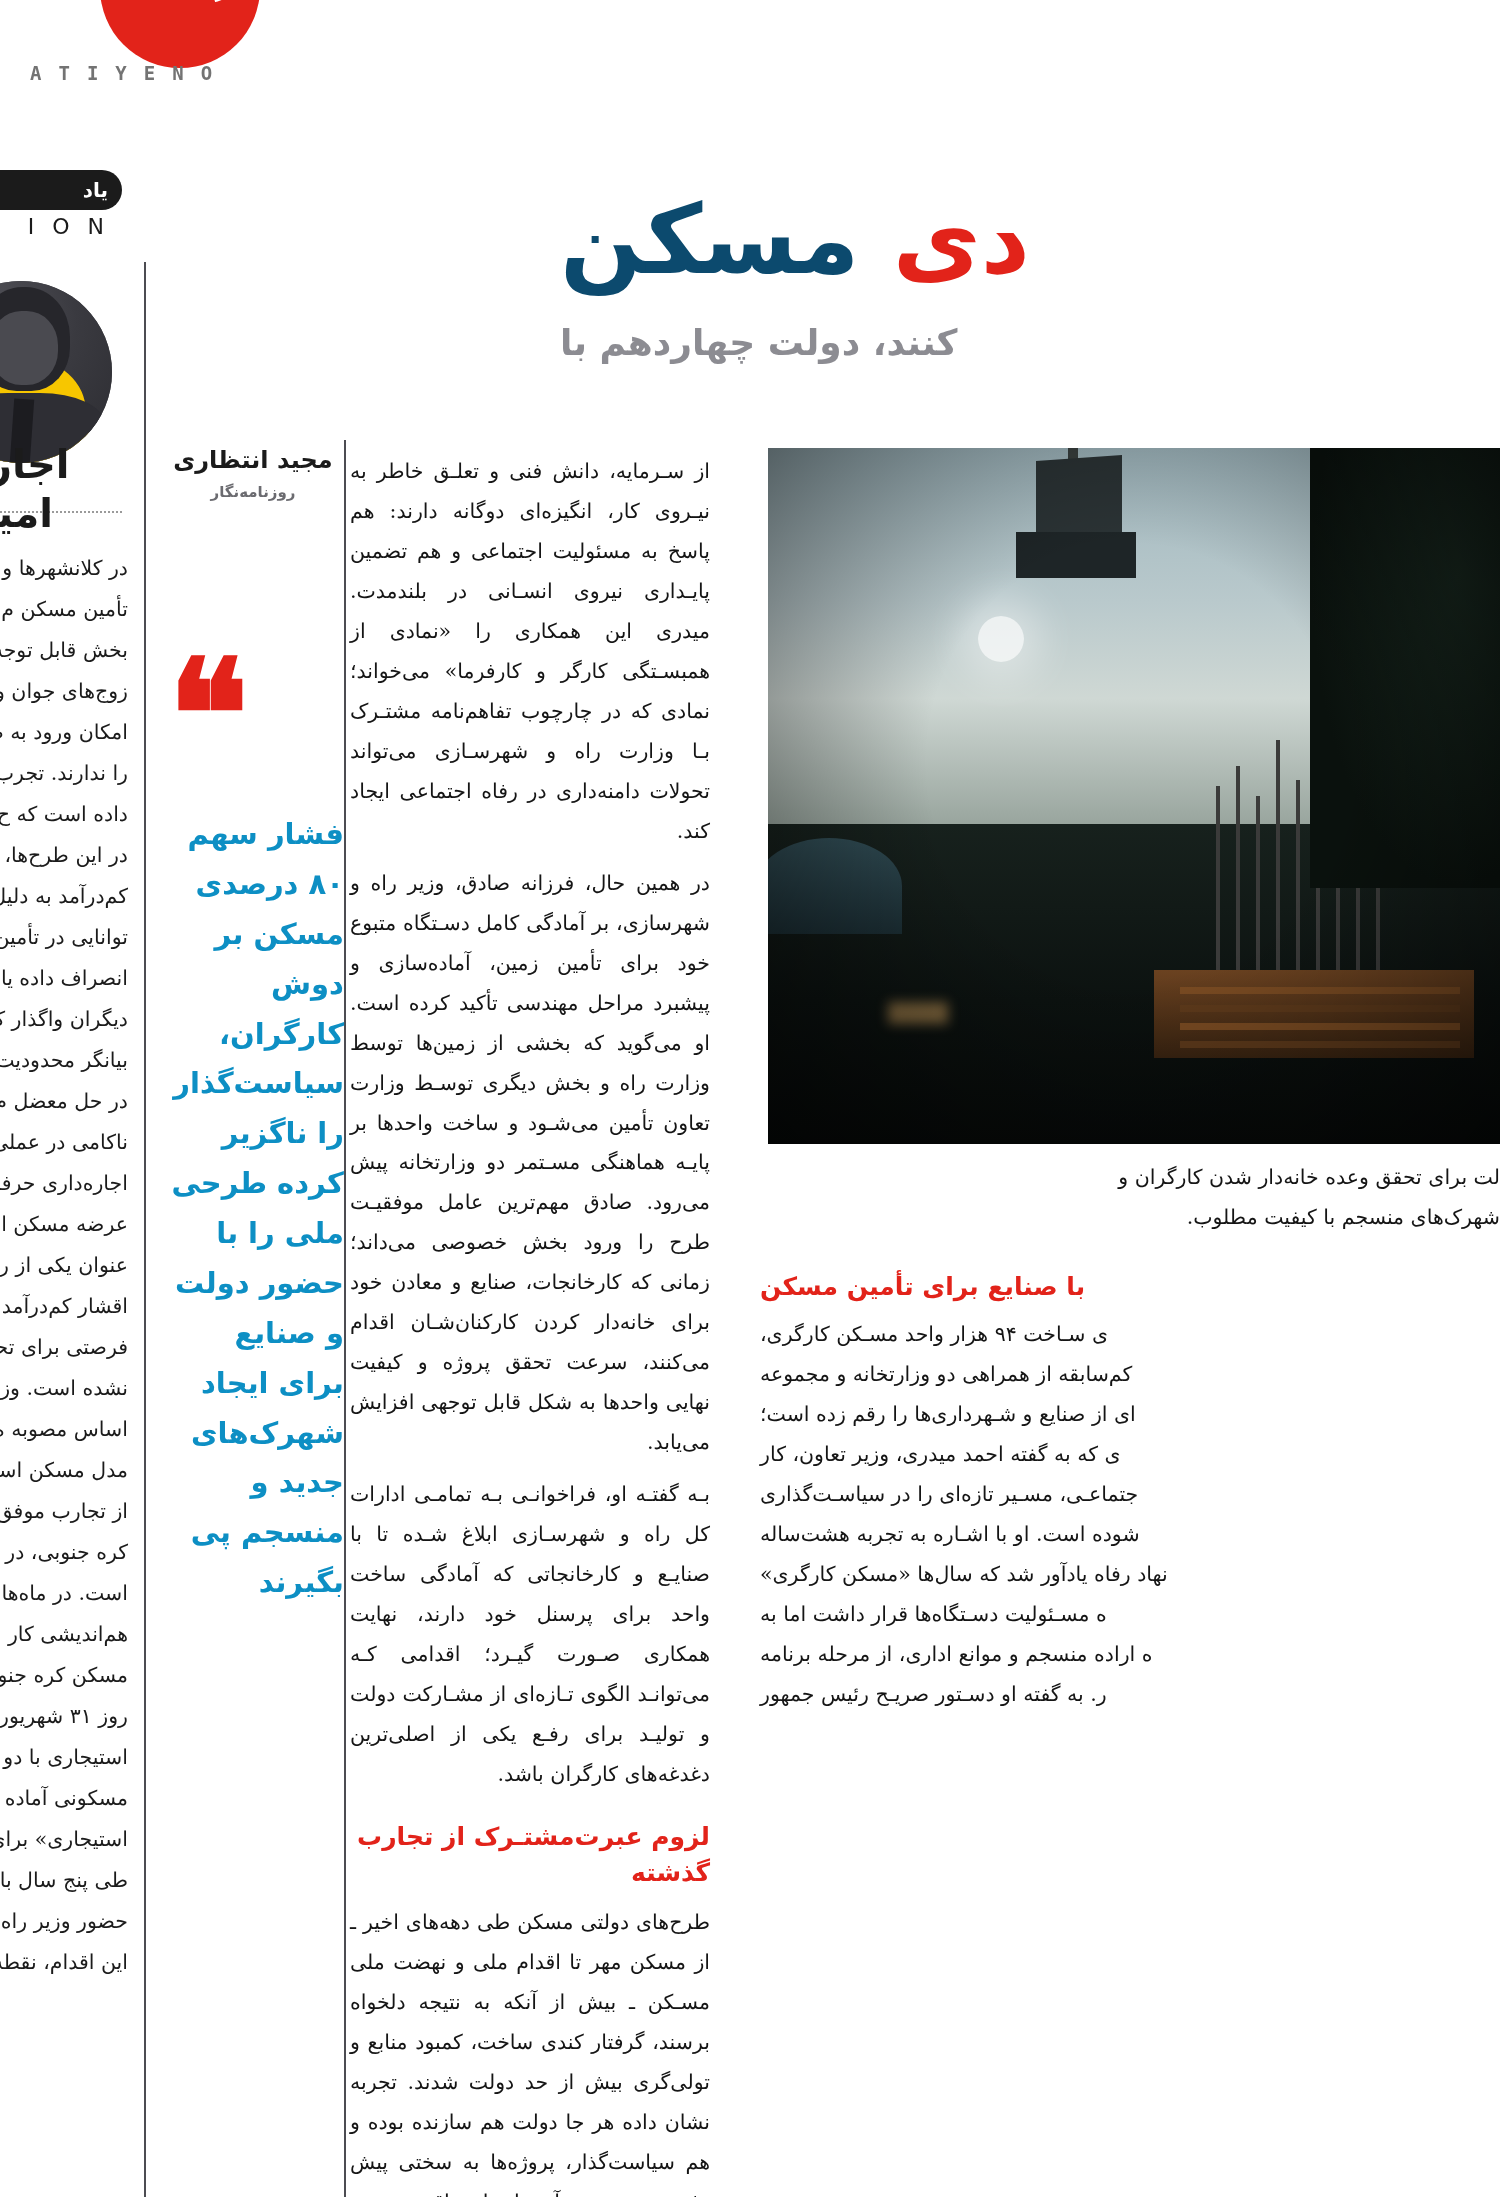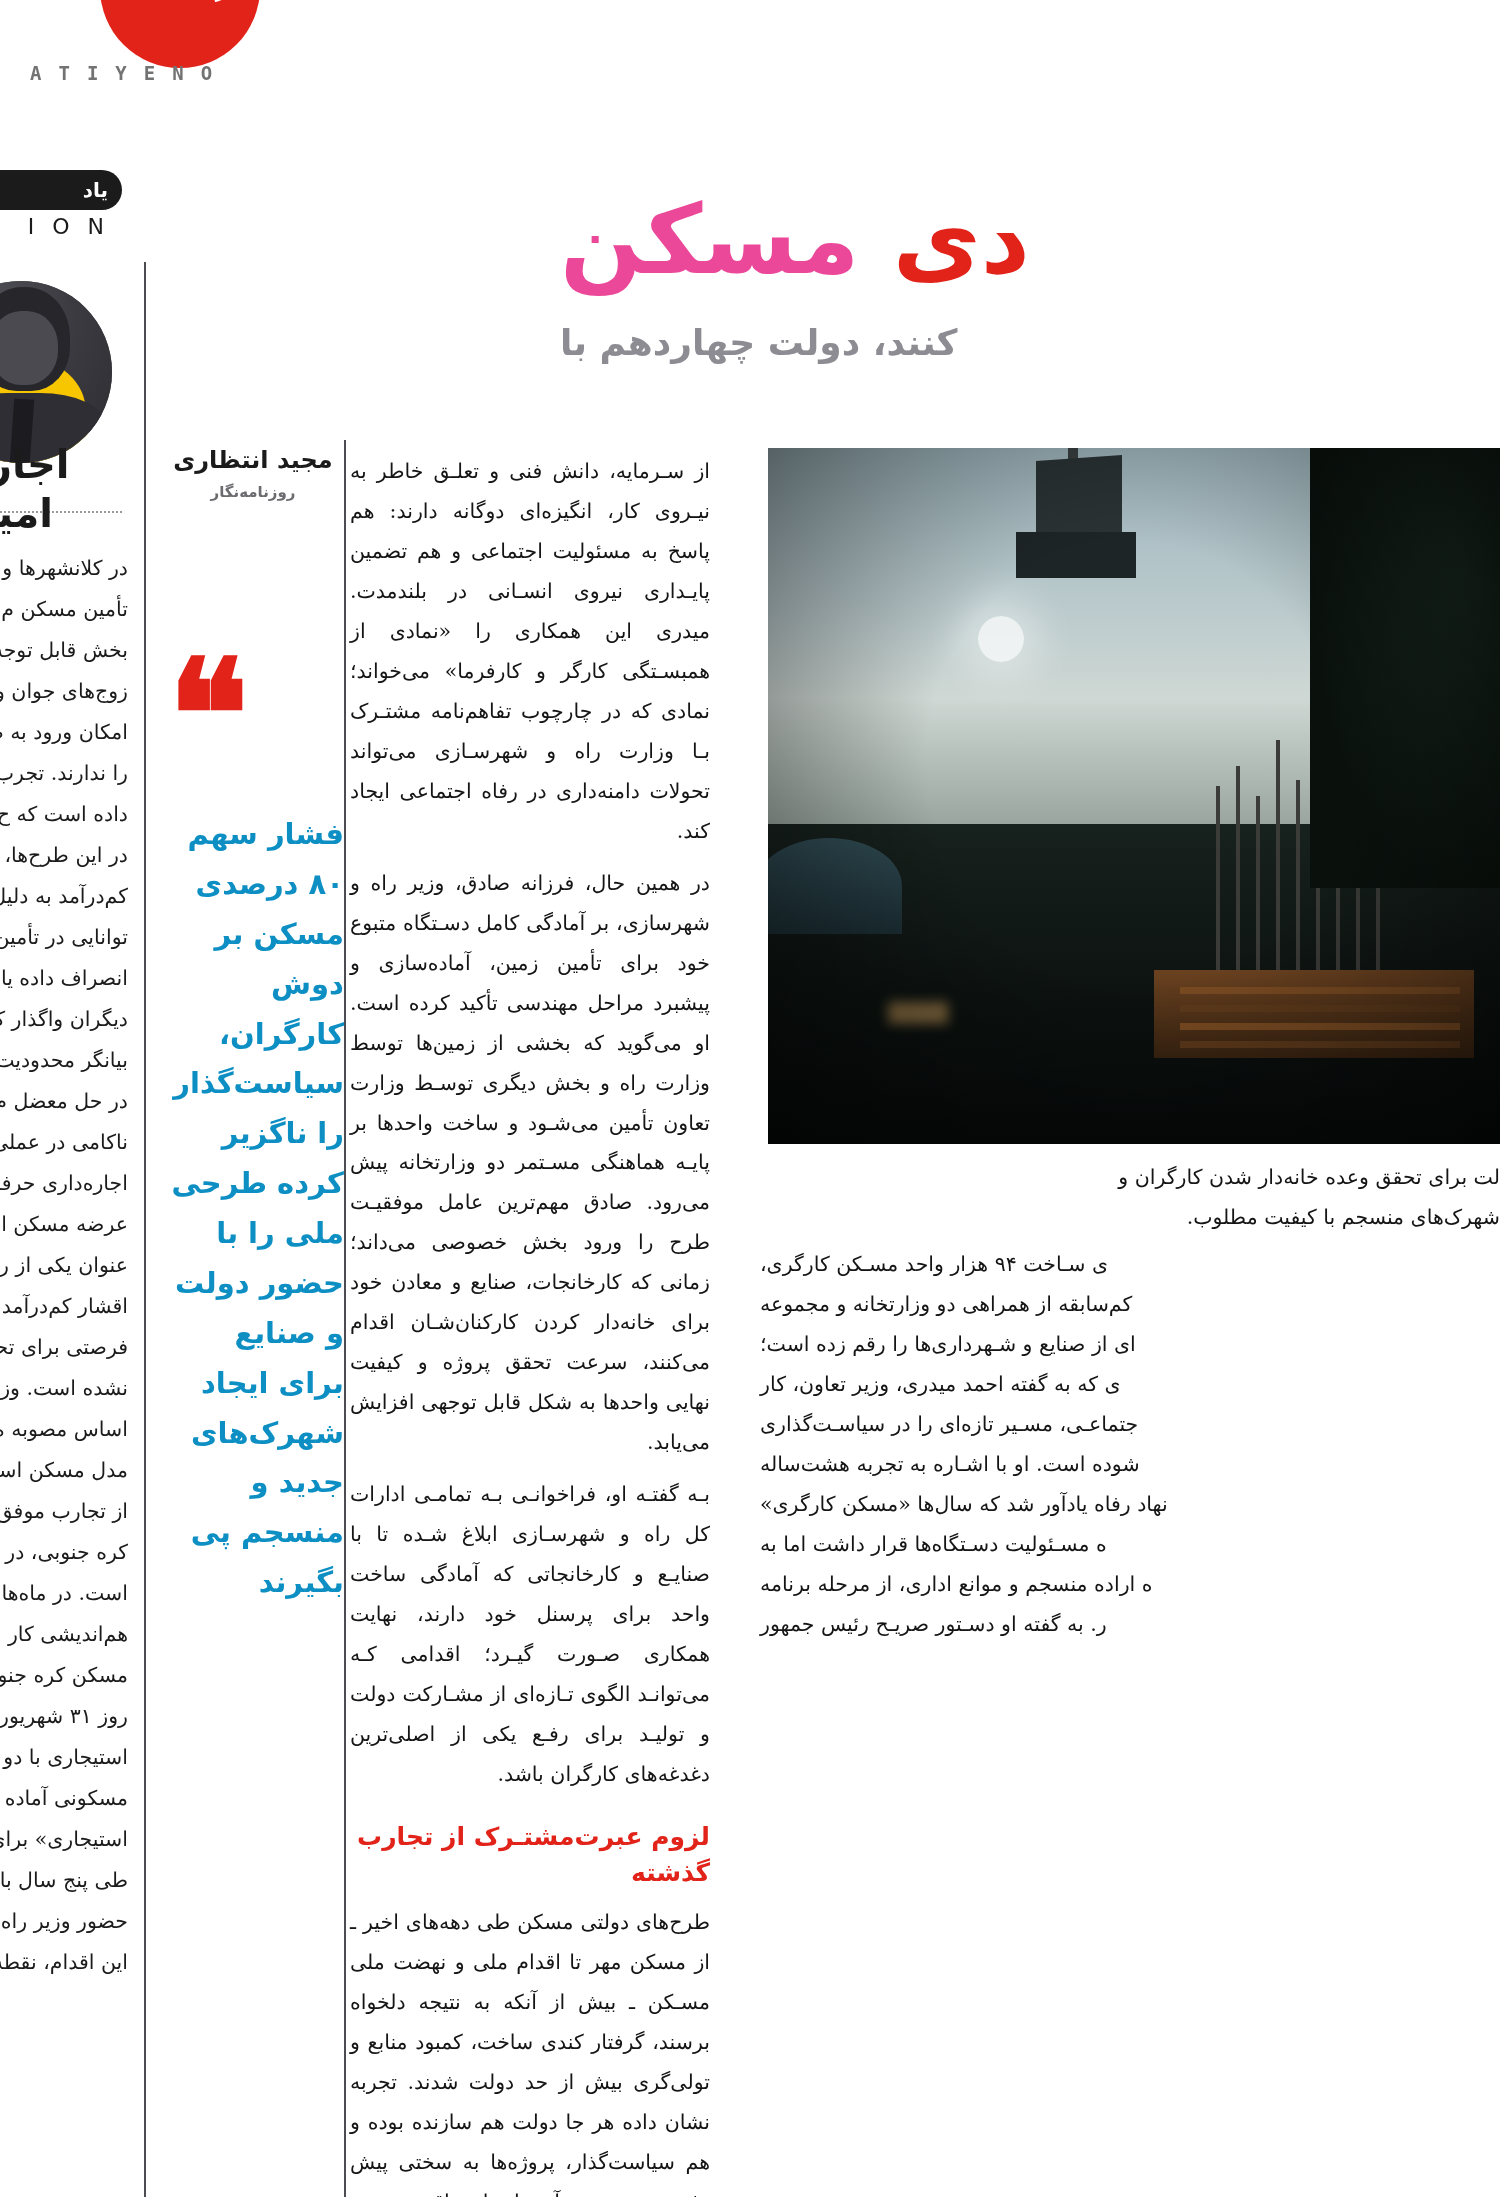--- a/index.html
+++ b/index.html
@@ -101,21 +101,21 @@
   .vrule{background:#4c4c52;width:2px;}
 
   
   #headline{
     left:560px;top:176px;width:940px;height:134px;
     text-align:left;direction:rtl;white-space:nowrap;
     font-size:96px;font-weight:800;line-height:1.34;
     letter-spacing:-1px;
   }
   #headline .red{color:#e2231a;}
-  #headline .blk{color:#ec4899;}
+  #headline .blk{color:#0c4a6e;}
   #deck{
     left:560px;top:318px;width:940px;
     text-align:left;direction:rtl;white-space:nowrap;
     font-size:36px;font-weight:600;color:#8c8c92;line-height:1.4;
   }
 
   
   #byline{left:168px;top:446px;width:170px;text-align:center;}
   #byline .nm{font-size:24px;font-weight:800;color:#1b1b1b;letter-spacing:0;}
   #byline .rl{margin-top:9px;font-size:15px;font-weight:700;color:#6b6b70;}
@@ -329,20 +329,21 @@
   <div class="plank b" style="right:40px;bottom:96px;width:280px;height:7px;"></div>
   <div class="tree"></div>
   <div class="glow"></div>
   <div class="vign"></div>
 </div>
 
 <div class="abs" id="caption" style="white-space:pre-line;">لت برای تحقق وعده خانه‌دار شدن کارگران و
 شهرک‌های منسجم با کیفیت مطلوب.</div>
 
 <div class="abs bodycol" style="left:760px;top:1245px;width:740px;">
+  <div class="secthead" style="text-align:left;">با صنایع برای تأمین مسکن</div>
   <div style="white-space:pre-line;text-align:left;">ی سـاخت ۹۴ هزار واحد مسـکن کارگری،
 کم‌سابقه از همراهی دو وزارتخانه و مجموعه
 ای از صنایع و شـهرداری‌ها را رقم زده است؛
 ی که به گفته احمد میدری، وزیر تعاون، کار
 جتماعـی، مسـیر تازه‌ای را در سیاسـت‌گذاری
 شوده است. او با اشـاره به تجربه هشت‌ساله
 نهاد رفاه یادآور شد که سال‌ها «مسکن کارگری»
 ه مسـئولیت دسـتگاه‌ها قرار داشت اما به
 ه اراده منسجم و موانع اداری، از مرحله برنامه
 ر. به گفته او دسـتور صریـح رئیس جمهور</div>

